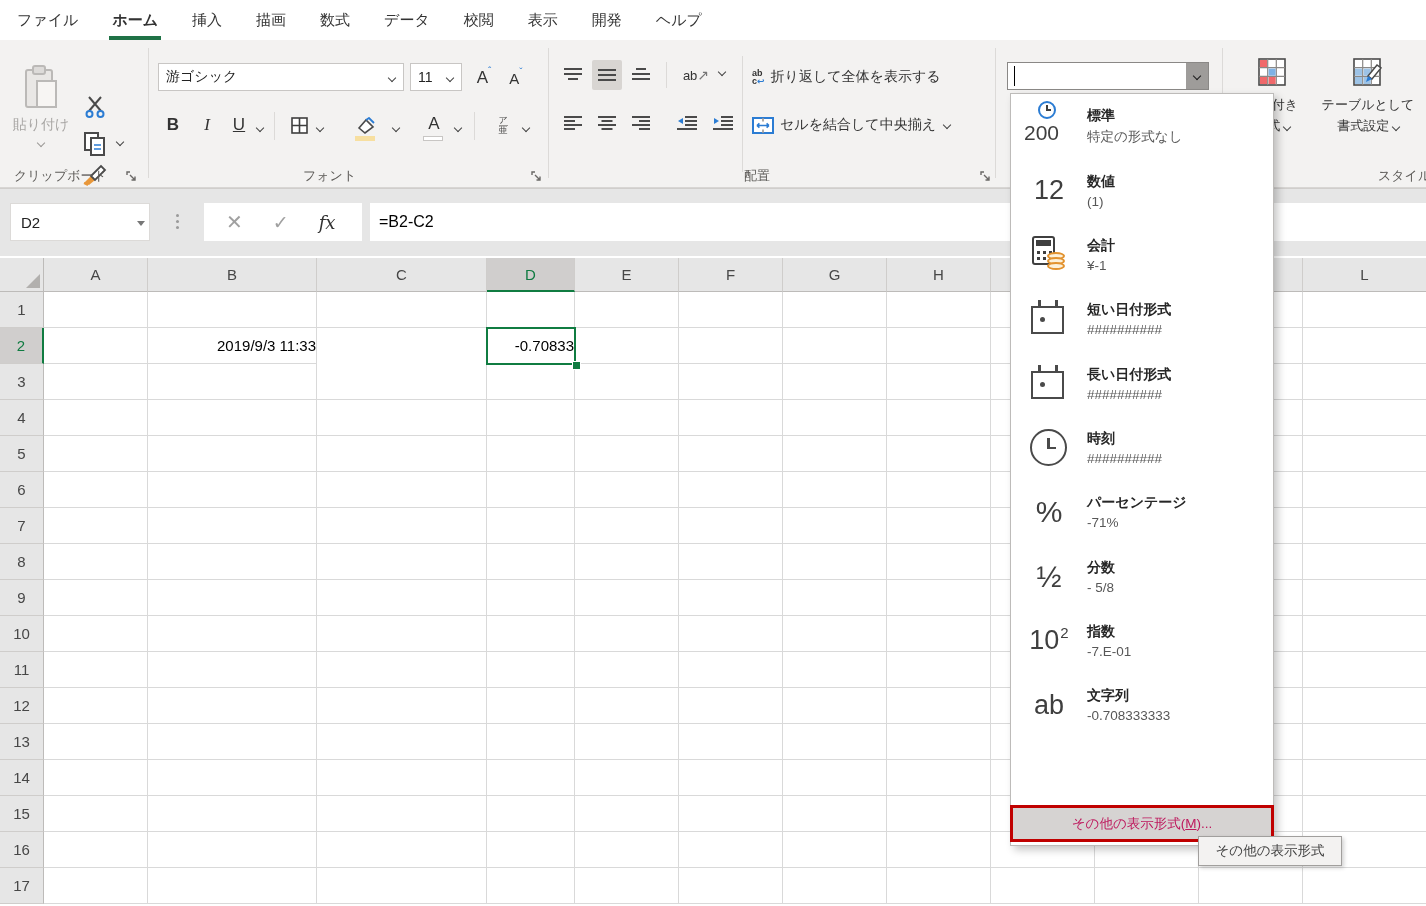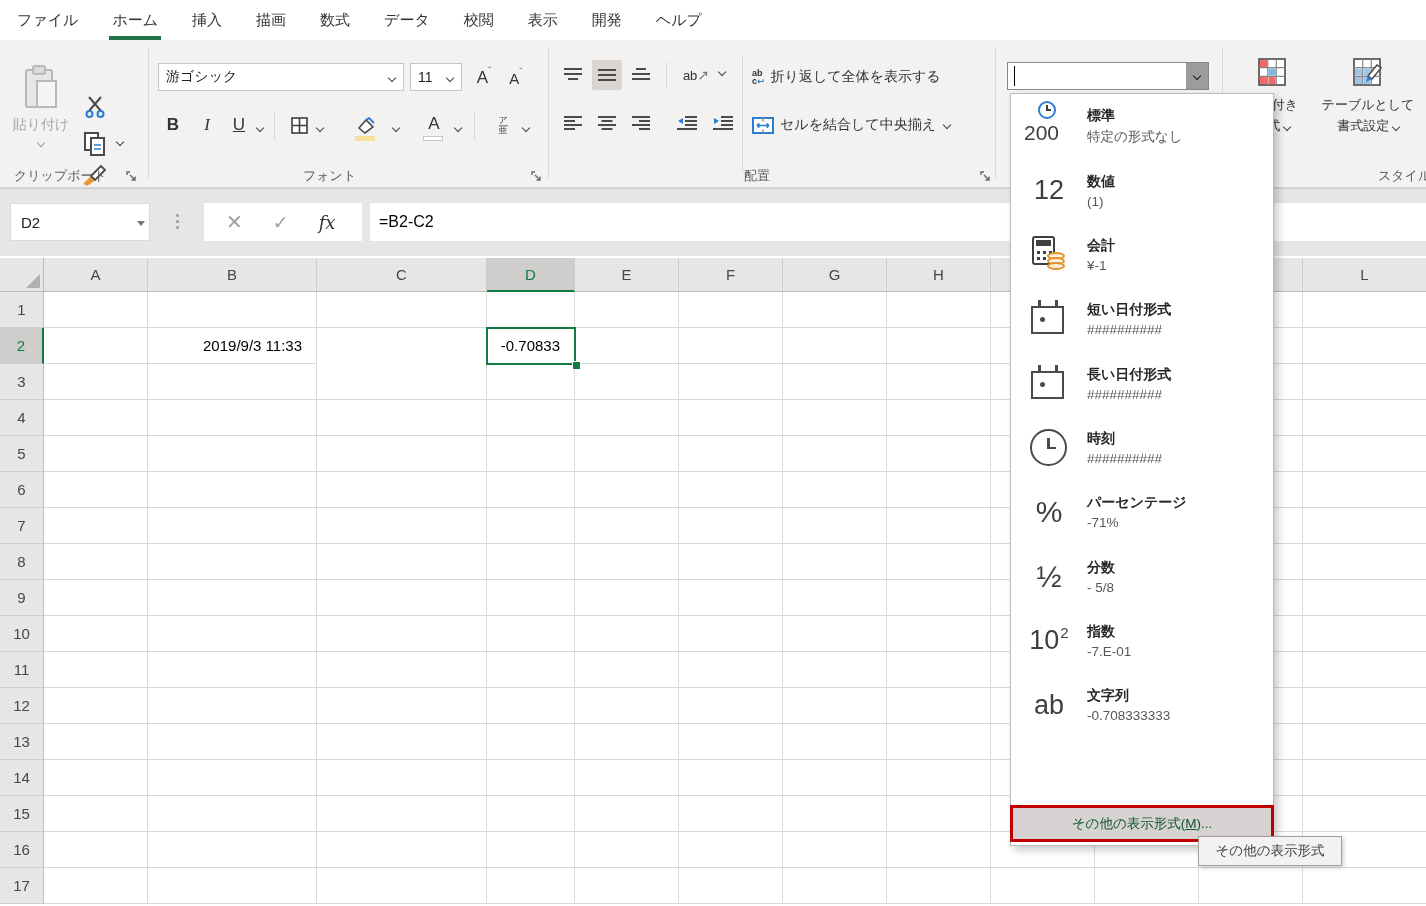--- a/index.html
+++ b/index.html
@@ -1,21 +1,21 @@
 <!DOCTYPE html>
 <html><head>
 <meta charset="utf-8">
 <style>
   html,body{margin:0;padding:0}
   body{width:1426px;height:906px;overflow:hidden;position:relative;background:#fff;
        font-family:"Liberation Sans","DejaVu Sans",sans-serif;color:#333;}
   
   #tabbar{position:absolute;left:0;top:0;width:100%;height:40px;background:#fff;display:flex;align-items:stretch}
   .tab{padding:0 17px;font-size:15px;color:#333;line-height:40px;position:relative;white-space:nowrap;cursor:default}
-  .tab.active{font-weight:normal}
+  .tab.active{font-weight:bold}
   .tab.active::after{content:"";position:absolute;left:14px;right:14px;bottom:0;height:4px;background:#1f7246}
   
   #ribbon{position:absolute;top:40px;left:0;width:100%;height:148px;background:#f3f2f1;border-bottom:1px solid #d8d6d4;box-sizing:border-box}
   .gdiv{position:absolute;top:8px;height:130px;width:1px;background:#dcdad8}
   .glabel{position:absolute;top:127px;font-size:13px;color:#5d5b58;white-space:nowrap}
   .ri{position:absolute;display:flex;align-items:center;justify-content:center}
   .cv{display:inline-block;width:7px;height:7px;border-right:1.6px solid #444;border-bottom:1.6px solid #444;transform:rotate(45deg)}
   .cv.sm{width:5px;height:5px}
   .cv.gray{border-color:#9a9896}
   .combo{position:absolute;background:#fff;border:1px solid #c8c6c4;box-sizing:border-box;font-size:14px;color:#222;display:flex;align-items:center;padding-left:7px}
@@ -48,32 +48,32 @@
   
   #sheet{position:absolute;left:0;top:256px;width:1426px;height:650px;background:#fff}
   .corner{position:absolute;left:0;top:2px;width:44px;height:34px;background:#e6e6e6;border-right:1px solid #bdbbb9;border-bottom:1px solid #bdbbb9;box-sizing:border-box}
   .corner::after{content:"";position:absolute;right:3px;bottom:3px;border-left:14px solid transparent;border-bottom:14px solid #b2b0ae}
   .ch,.rh{position:absolute;background:#e6e6e6;display:flex;align-items:center;justify-content:center;font-size:15px;color:#474747;box-sizing:border-box;cursor:default}
   .ch{border-right:1px solid #cfcdcb;border-bottom:1px solid #bdbbb9}
   .rh{border-right:1px solid #bdbbb9;border-bottom:1px solid #cfcdcb}
   .ch.sel{background:#d0cecd;color:#0f7b41;border-bottom:2px solid #107c41}
   .rh.sel{background:#d0cecd;color:#0f7b41;border-right:2px solid #107c41}
   .cell{position:absolute;background:#fff;border-right:1px solid #d9d9d9;border-bottom:1px solid #d9d9d9;box-sizing:border-box;font-size:15px;color:#000}
-  .cell.val{display:flex;align-items:center;justify-content:flex-end;padding-right:14px;white-space:nowrap}
+  .cell.val{display:flex;align-items:center;justify-content:flex-end;padding-right:0;white-space:nowrap}
   .selbox{position:absolute;border:2px solid #107c41;box-sizing:border-box;pointer-events:none}
   .fillhandle{position:absolute;width:7px;height:7px;background:#107c41;border:1px solid #fff}
   
   #fmtmenu{position:absolute;left:1010px;top:93px;width:264px;height:753px;background:#fff;border:1px solid #bdbbb9;box-sizing:border-box;z-index:30;box-shadow:4px 4px 8px rgba(0,0,0,.22)}
   #fmt-items{position:absolute;left:0;top:0;right:0}
   .fmt-item{height:64.35px;display:flex;align-items:center}
   .fmt-icon{width:76px;min-width:76px;height:64px;position:relative}
   .fmt-text{display:flex;flex-direction:column}
   .fmt-title{font-size:14px;font-weight:bold;color:#262626}
   .fmt-prev{font-size:13.5px;color:#575757;margin-top:3px}
-  .fmt-more{position:absolute;left:-1px;right:-1px;top:711px;height:31px;background:#d6d3d2;border:3px solid #c00000;display:flex;align-items:center;justify-content:center;font-size:13.5px;color:#14532d}
+  .fmt-more{position:absolute;left:-1px;right:-1px;top:711px;height:31px;background:#d6d3d2;border:3px solid #c00000;display:flex;align-items:center;justify-content:center;font-size:13.5px;color:#be185d}
   .fmt-more .ukey{text-decoration:underline}
   
   .g123{position:absolute;left:13px;top:27px;font-size:21px;color:#3f3f3f}
   .clock-sm{position:absolute;left:27px;top:7px;width:18px;height:18px;border:2px solid #2b7cd3;border-radius:50%;background:#fff;box-sizing:border-box}
   .clock-sm::before{content:"";position:absolute;left:6px;top:2px;width:2px;height:5px;background:#3f3f3f}
   .clock-sm::after{content:"";position:absolute;left:6px;top:6px;width:5px;height:2px;background:#3f3f3f}
   .ic-big{position:absolute;inset:0;display:flex;align-items:center;justify-content:center;font-size:27px;color:#3f3f3f}
   .pct,.frac{font-size:30px}
   .sup2{font-size:15px;position:relative;top:-8px;margin-left:1px}
   .note{position:absolute;left:13px;top:16px;width:34px;height:20px;border:2px solid #3f3f3f;background:#fff;box-sizing:border-box}

